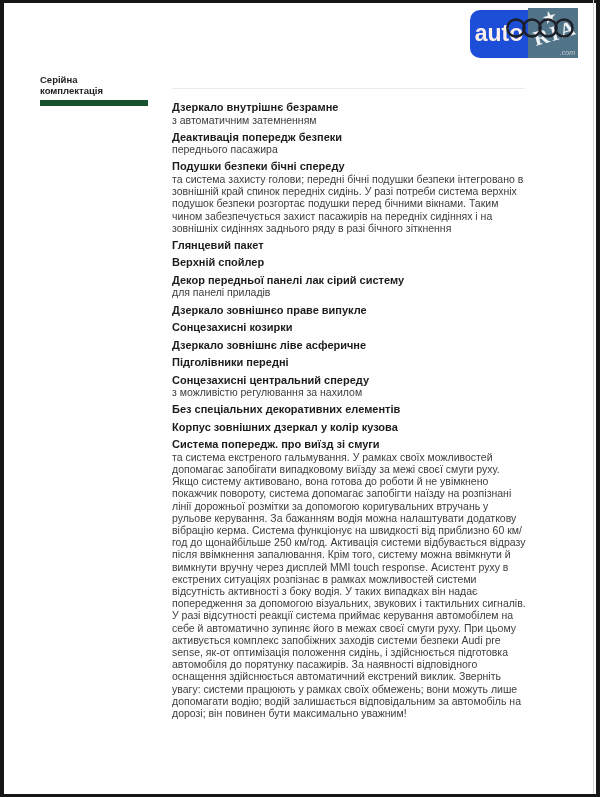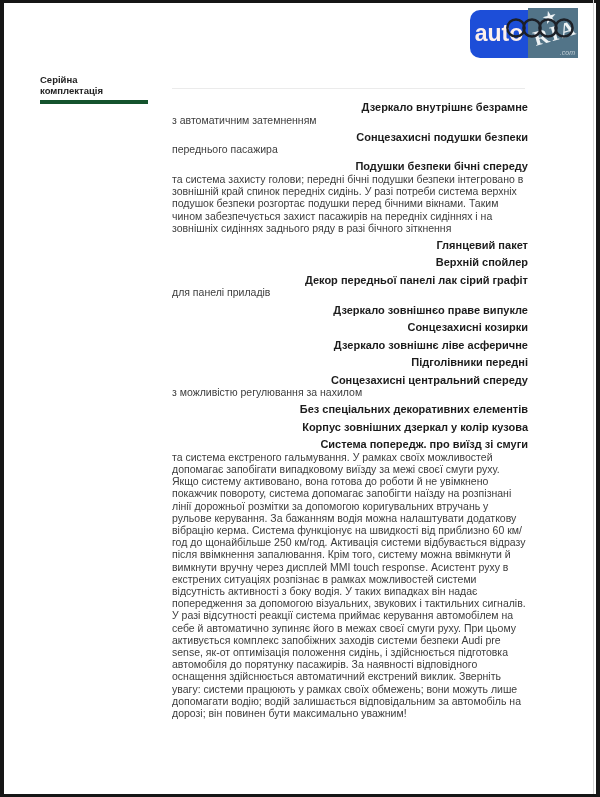--- a/index.html
+++ b/index.html
@@ -31,29 +31,29 @@
     font-weight:bold;font-size:21px;letter-spacing:2px;transform:rotate(-16deg);
   }
   .ria-com{position:absolute;right:3px;bottom:2px;color:#c3cfd6;font-size:7px;font-style:italic;}
   .audi-rings{position:absolute;left:36px;top:8px;width:72px;height:24px;}
   .audi-rings circle{fill:none;stroke:#1d2027;stroke-width:2.5;}
 
   
   .side-title{
     position:absolute;left:40px;top:74px;width:108px;
     font-size:9.5px;font-weight:bold;line-height:11px;color:#232323;
-    border-bottom:4px solid #14532d;padding-bottom:4px;
+    border-bottom:6px solid #14532d;padding-bottom:4px;
   }
   .side-title span{display:block;}
 
   
   .top-rule{position:absolute;left:172px;top:88px;width:353px;height:1px;background:#ebebeb;}
   .content{position:absolute;left:172px;top:101px;width:356px;}
   .item{margin-bottom:5px;}
-  .item-title{font-size:11px;font-weight:bold;line-height:12.5px;color:#1c1c1c;text-align:right;}
+  .item-title{font-size:11px;font-weight:bold;line-height:12.5px;color:#1c1c1c;}
   .item-desc{font-size:10.5px;line-height:12.2px;color:#3d3d3d;}
   .item-desc:empty{display:none;}
 </style>
 </head>
 <body>
 
 <div id="page">
 
   <div class="edge edge-top"></div>
   <div class="edge edge-left"></div>
@@ -84,36 +84,36 @@
   </div>
 
   <div class="top-rule"></div>
 
   <div class="content">
     <div class="item">
       <div class="item-title">Дзеркало внутрішнє безрамне</div>
       <div class="item-desc">з автоматичним затемненням</div>
     </div>
     <div class="item">
-      <div class="item-title">Сонцезахисні подушки безпеки</div>
+      <div class="item-title">Деактивація попередж безпеки</div>
       <div class="item-desc">переднього пасажира</div>
     </div>
     <div class="item">
       <div class="item-title">Подушки безпеки бічні спереду</div>
       <div class="item-desc">та система захисту голови; передні бічні подушки безпеки інтегровано в зовнішній край спинок передніх сидінь. У разі потреби система верхніх подушок безпеки розгортає подушки перед бічними вікнами. Таким чином забезпечується захист пасажирів на передніх сидіннях і на зовнішніх сидіннях заднього ряду в разі бічного зіткнення</div>
     </div>
     <div class="item">
       <div class="item-title">Глянцевий пакет</div>
     </div>
     <div class="item">
       <div class="item-title">Верхній спойлер</div>
 
     </div>
     <div class="item">
-      <div class="item-title">Декор передньої панелі лак сірий графіт</div>
+      <div class="item-title">Декор передньої панелі лак сірий систему</div>
       <div class="item-desc">для панелі приладів</div>
     </div>
     <div class="item">
       <div class="item-title">Дзеркало зовнішнєо праве випукле</div>
 
     </div>
     <div class="item">
       <div class="item-title">Сонцезахисні козирки</div>
 
     </div>

